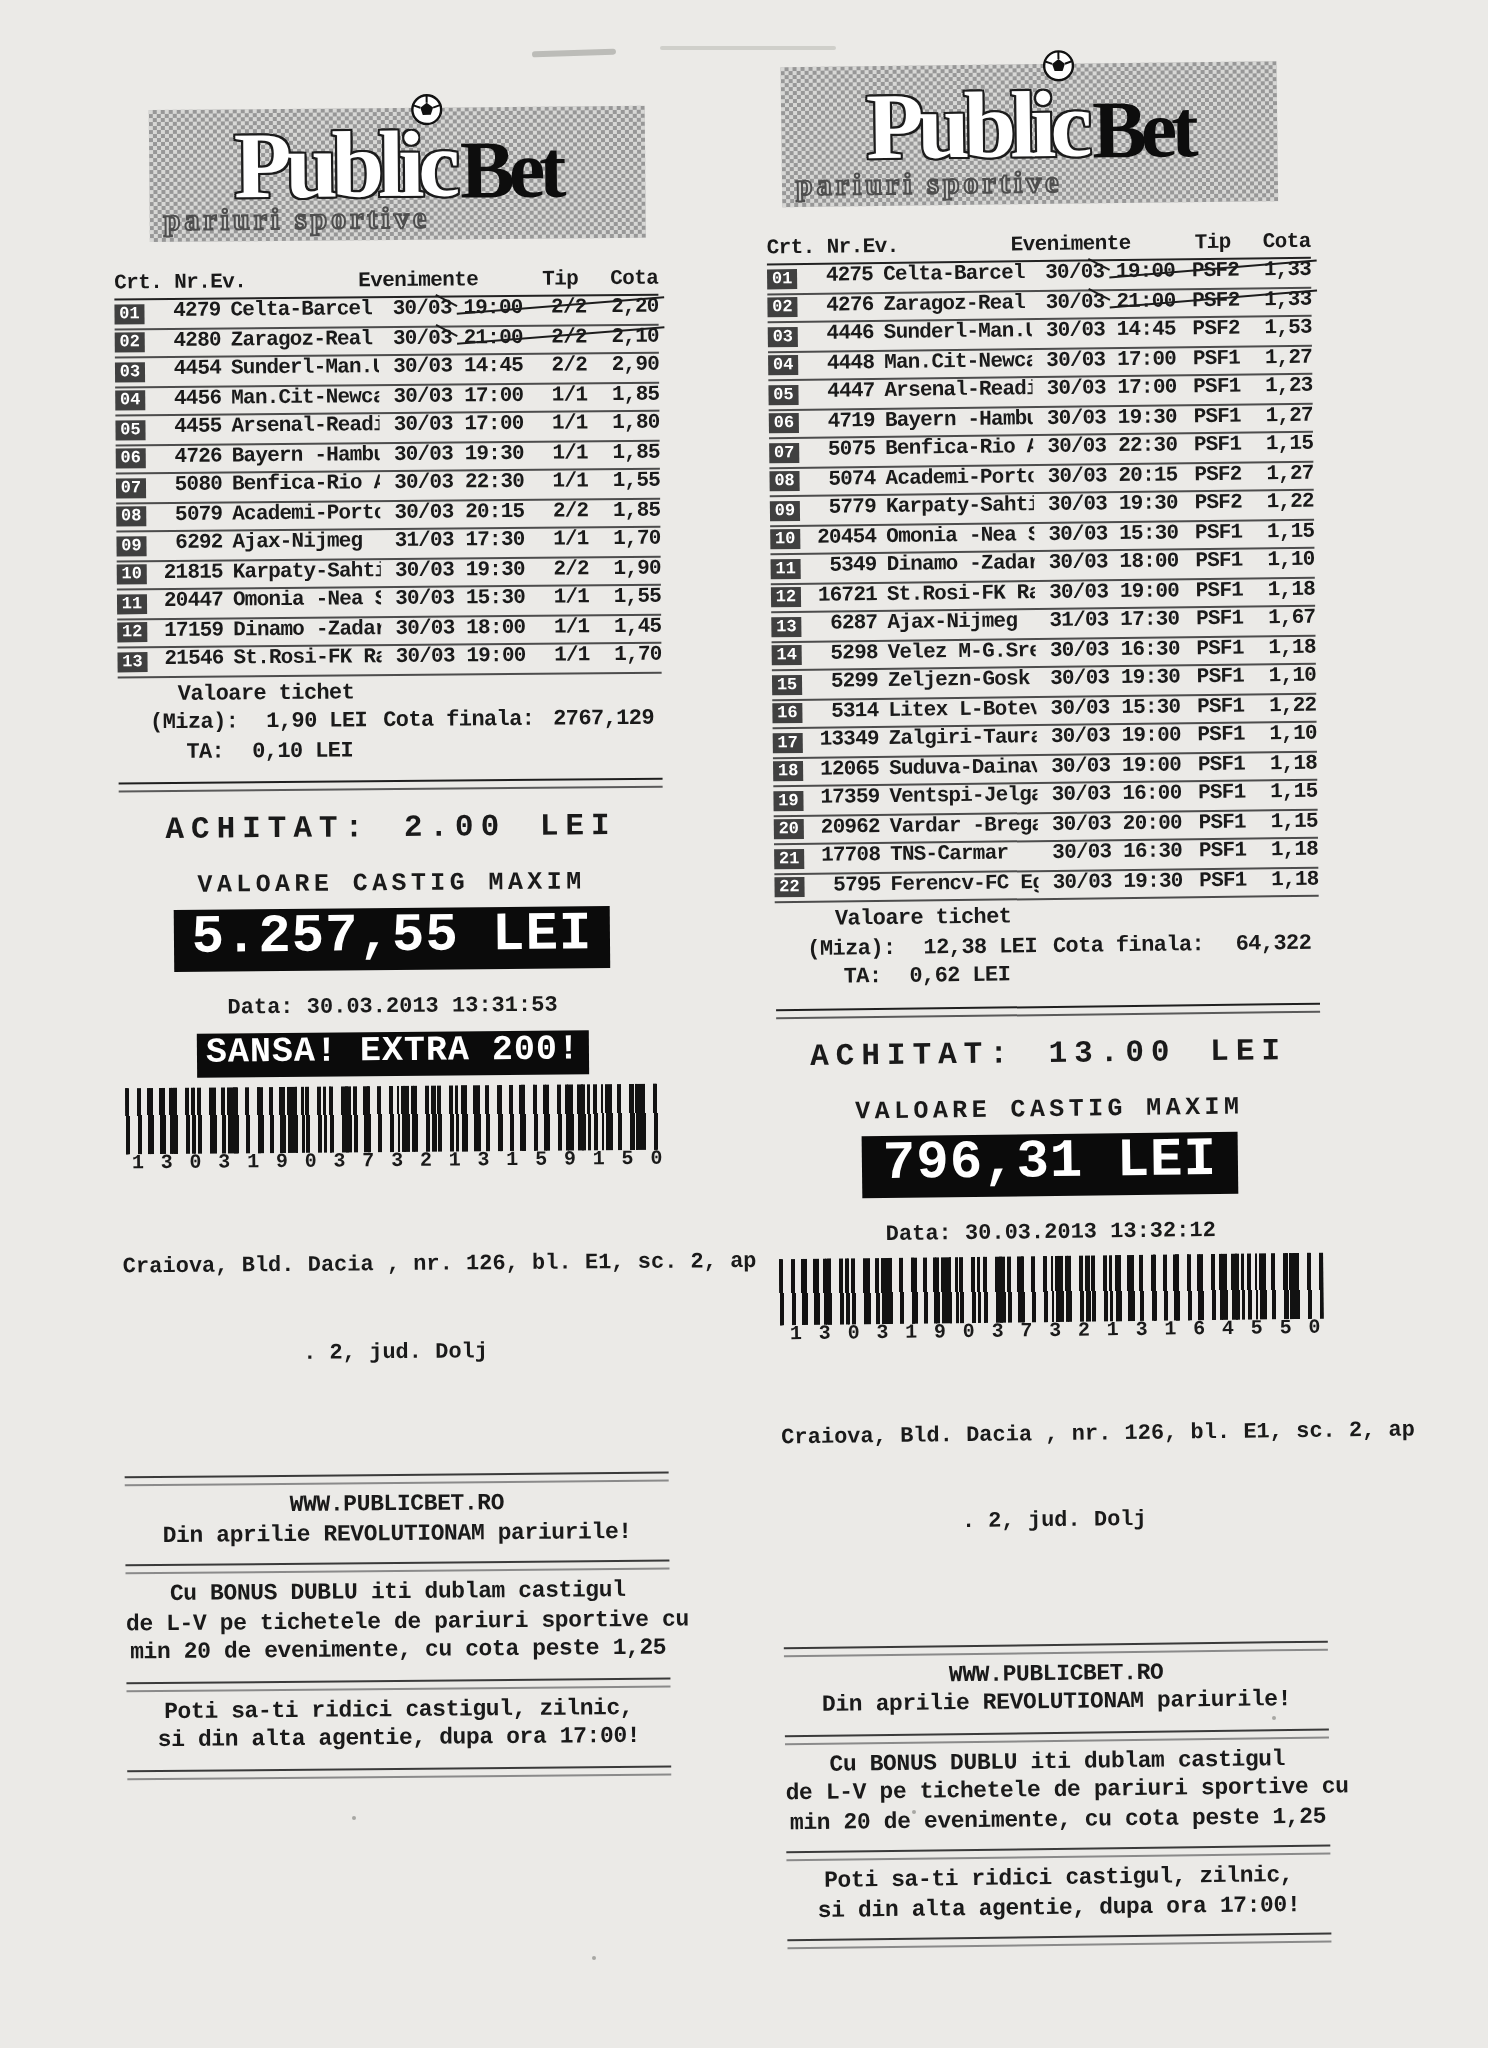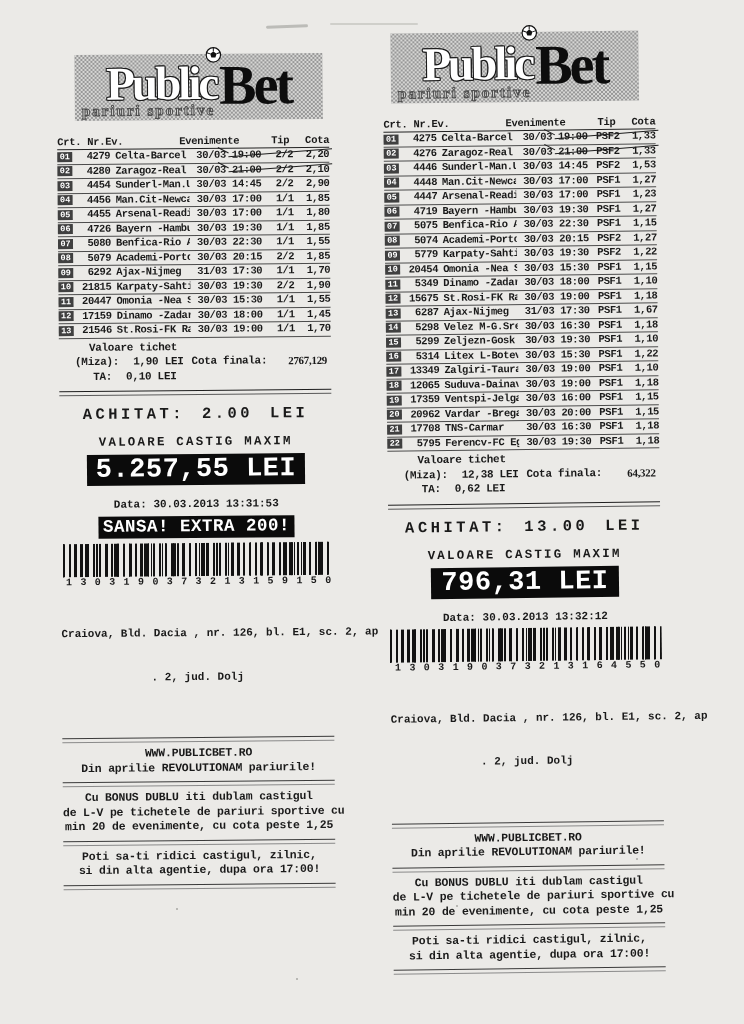--- a/index.html
+++ b/index.html
@@ -23,21 +23,21 @@
     font-family:"Liberation Serif","DejaVu Serif",serif;
   }
   .r2 .logo{margin-left:8px;height:70px;}
   .logo-public{
     font-size:47px;font-weight:700;letter-spacing:-3px;color:#fff;line-height:1;
     text-shadow:-1px 0 #1c1c1c,1px 0 #1c1c1c,0 -1px #1c1c1c,0 1px #1c1c1c,
                 -1px -1px #1c1c1c,1px 1px #1c1c1c,1px -1px #1c1c1c,-1px 1px #1c1c1c;
     margin-top:-8px;
   }
   .logo-bet{
-    font-size:56px;font-weight:700;letter-spacing:-3px;color:#0d0d0d;line-height:1;
+    font-size:41px;font-weight:700;letter-spacing:-3px;color:#0d0d0d;line-height:1;
     margin-left:3px;margin-top:-4px;
   }
   .logo-tagline{
     position:absolute;left:7px;bottom:2px;
     font-size:15px;font-weight:700;letter-spacing:2px;line-height:1;
     color:#cfcfcd;-webkit-text-stroke:1px #4e4e4e;
   }
   .ball{position:absolute;top:-7px;left:53%;width:16px;height:16px;}
   .ball svg{display:block;}
 
@@ -74,21 +74,21 @@
   }
 
   
   .summary{font-size:11px;letter-spacing:-0.3px;margin-top:2px;}
   .summary .ln{height:14.5px;line-height:14.5px;display:flex;white-space:pre;}
   .ind1{padding-left:30px;}
   .ind2{padding-left:16px;}
   .ind3{padding-left:34px;}
   .gap1{width:14px;}
   .gap2{width:8px;}
-  .pushR{margin-left:auto;padding-right:4px;font-family:Liberation Serif, serif;}
+  .pushR{margin-left:auto;padding-right:4px;}
 
   .divider{height:3px;border-top:1.6px solid #1f1f1f;border-bottom:1px solid #5a5a5a;margin:7px 0 0 0;}
   .divider.thin{border-top:1px solid #3a3a3a;border-bottom:1px solid #8a8a8a;}
 
   .achitat{
     text-align:center;font-size:15.5px;letter-spacing:3.5px;word-spacing:4px;
     margin-top:10px;white-space:nowrap;
   }
   .castig-label{text-align:center;font-size:12.5px;letter-spacing:2.2px;margin-top:12px;white-space:nowrap;}
   .castig-box{
@@ -415,21 +415,21 @@
       <div class="row">
         <span class="c-badge">11</span>
         <span class="c-nr">5349</span>
         <span class="c-ev">Dinamo -Zadar</span>
         <span class="c-dt">30/03 18:00</span>
         <span class="c-tip">PSF1</span>
         <span class="c-cota">1,10</span>
       </div>
       <div class="row">
         <span class="c-badge">12</span>
-        <span class="c-nr">15675</span>
+        <span class="c-nr">16721</span>
         <span class="c-ev">St.Rosi-FK Rad</span>
         <span class="c-dt">30/03 19:00</span>
         <span class="c-tip">PSF1</span>
         <span class="c-cota">1,18</span>
       </div>
       <div class="row">
         <span class="c-badge">13</span>
         <span class="c-nr">6287</span>
         <span class="c-ev">Ajax-Nijmeg</span>
         <span class="c-dt">31/03 17:30</span>

